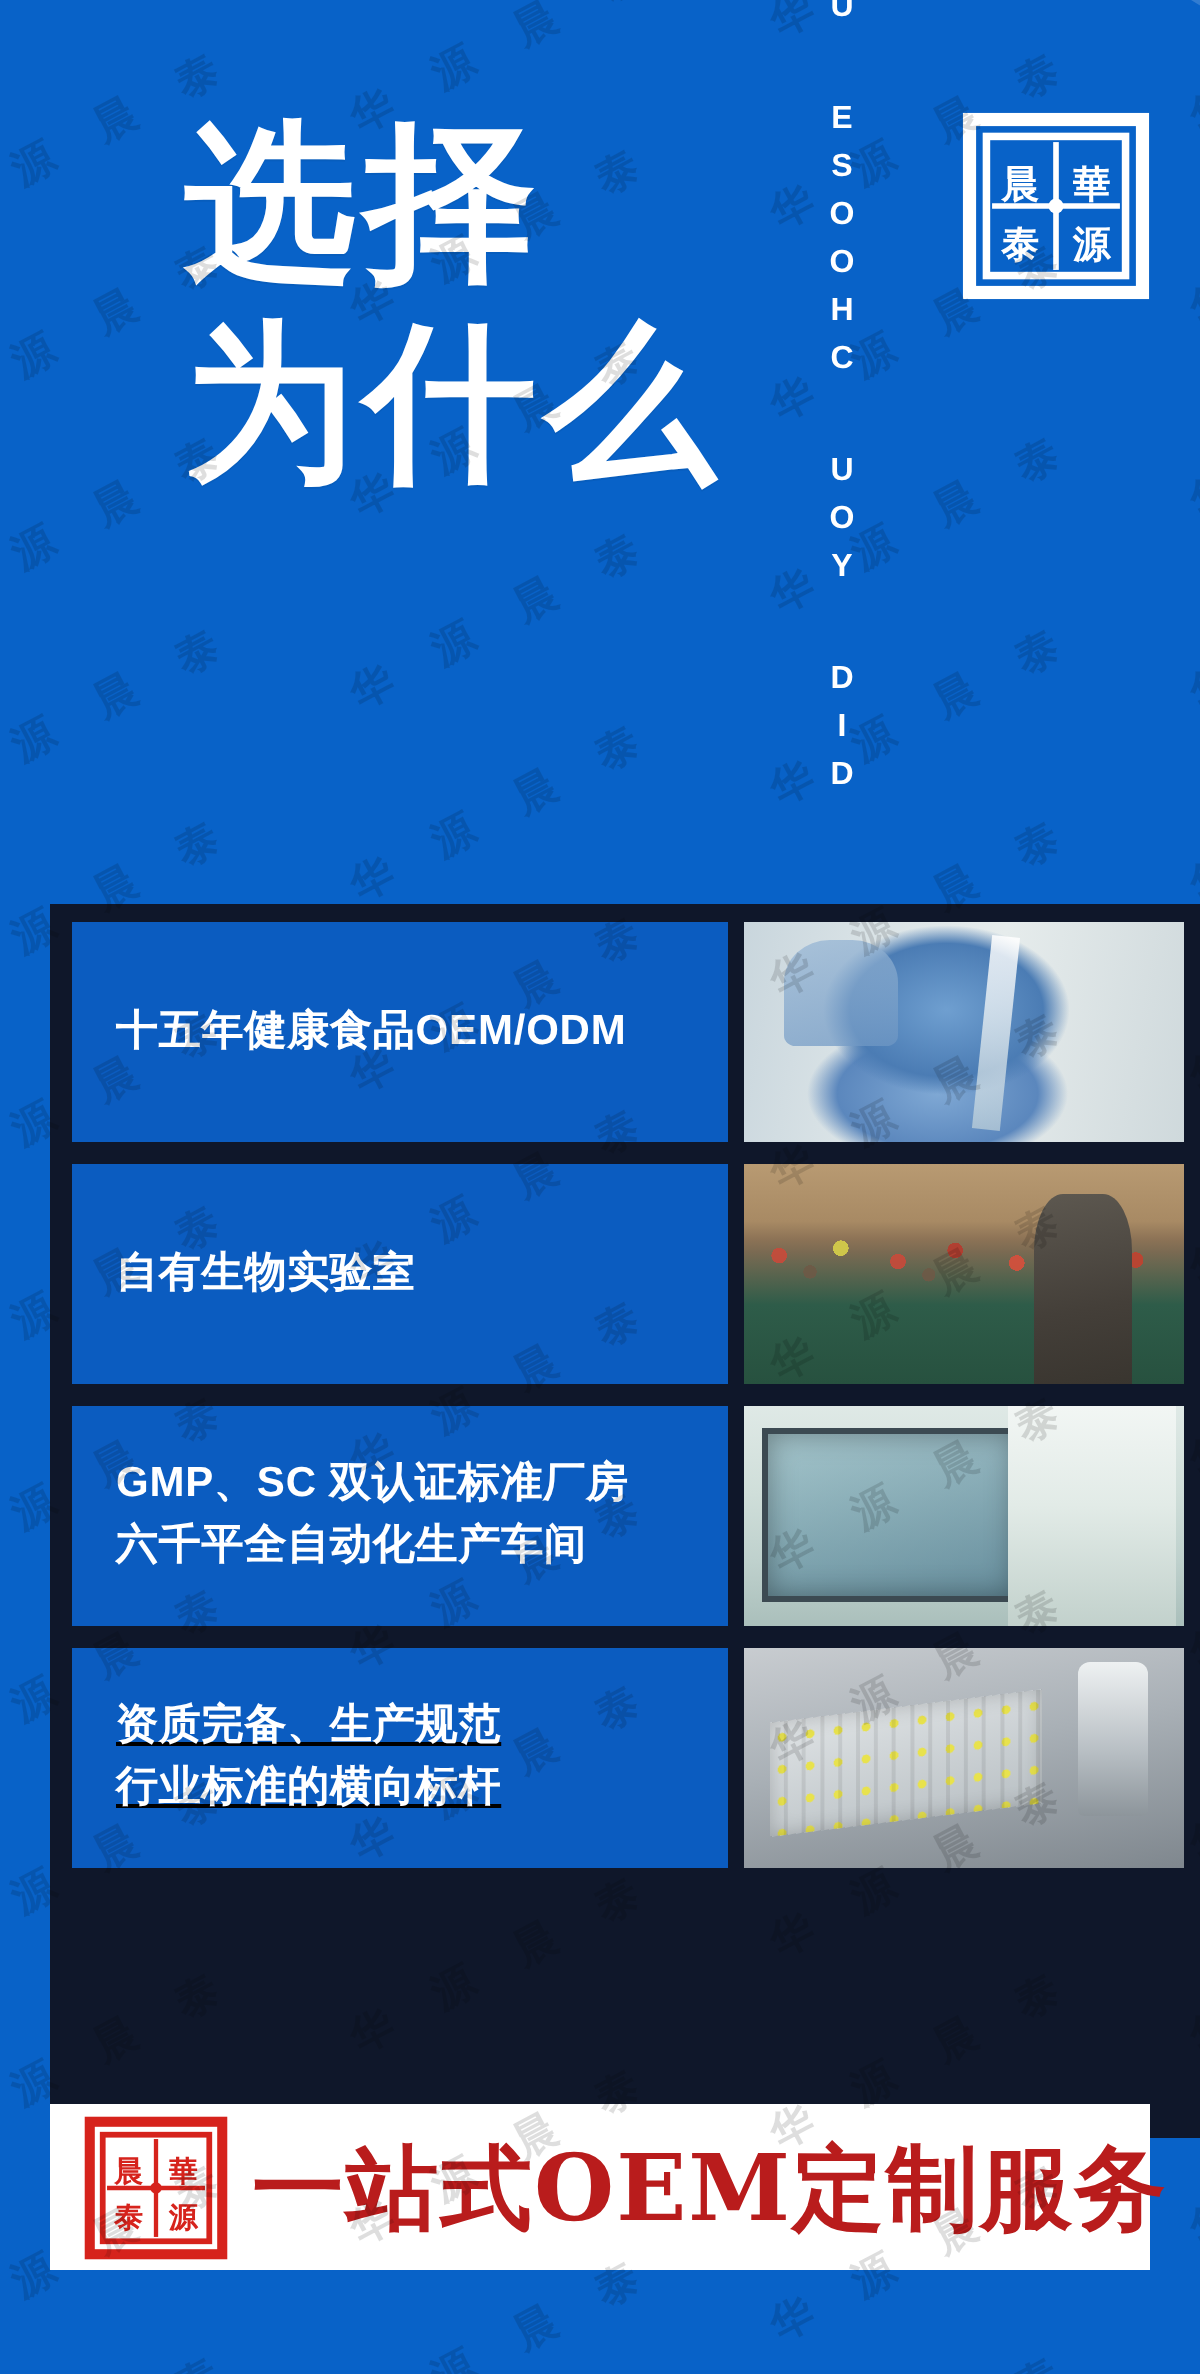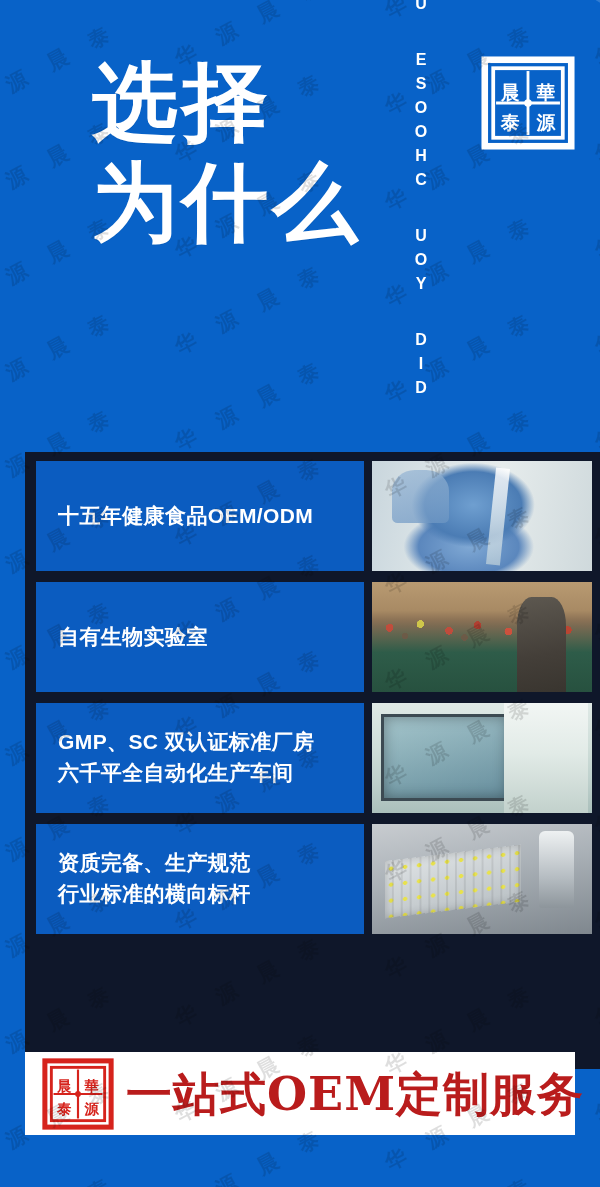--- a/index.html
+++ b/index.html
@@ -122,21 +122,21 @@
     background: #0f172a;
     z-index: 10;
     padding: 9px 11px;
   }
 
   .feature-row {
     display: flex;
     height: 110px;
     margin-bottom: 11px;
   }
-  .feature-row:last-child { margin-bottom: 0; }
+  .feature-row:last-child { margin-bottom: 0; text-decoration: underline; }
 
   .feature-text {
     width: 328px;
     background: #0B5CC0;
     color: #ffffff;
     display: flex;
     flex-direction: column;
     justify-content: center;
     padding: 0 0 0 22px;
   }

